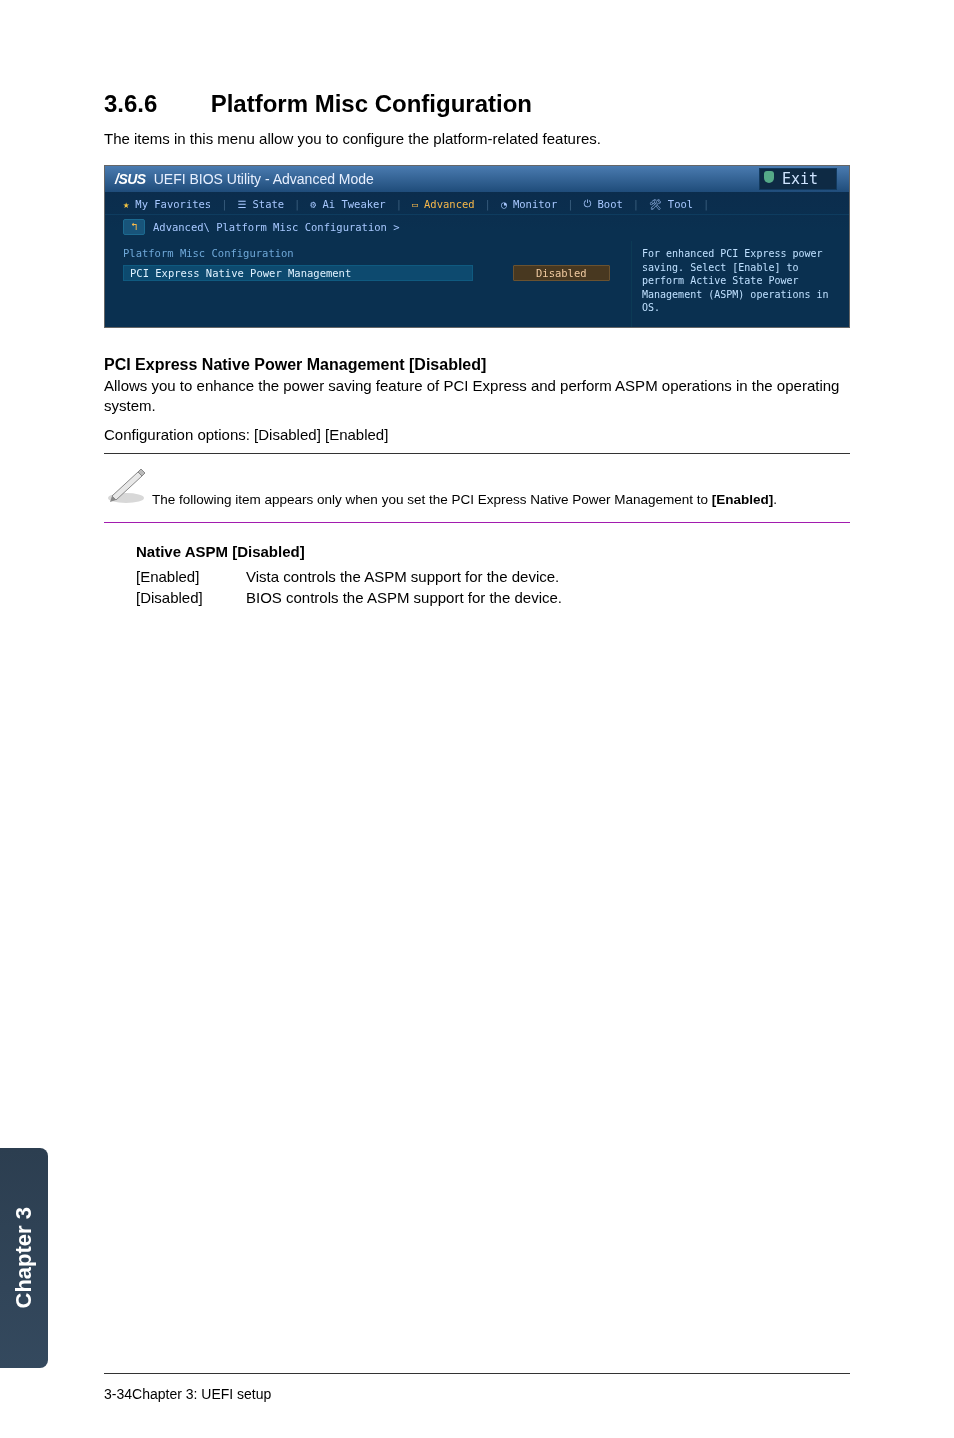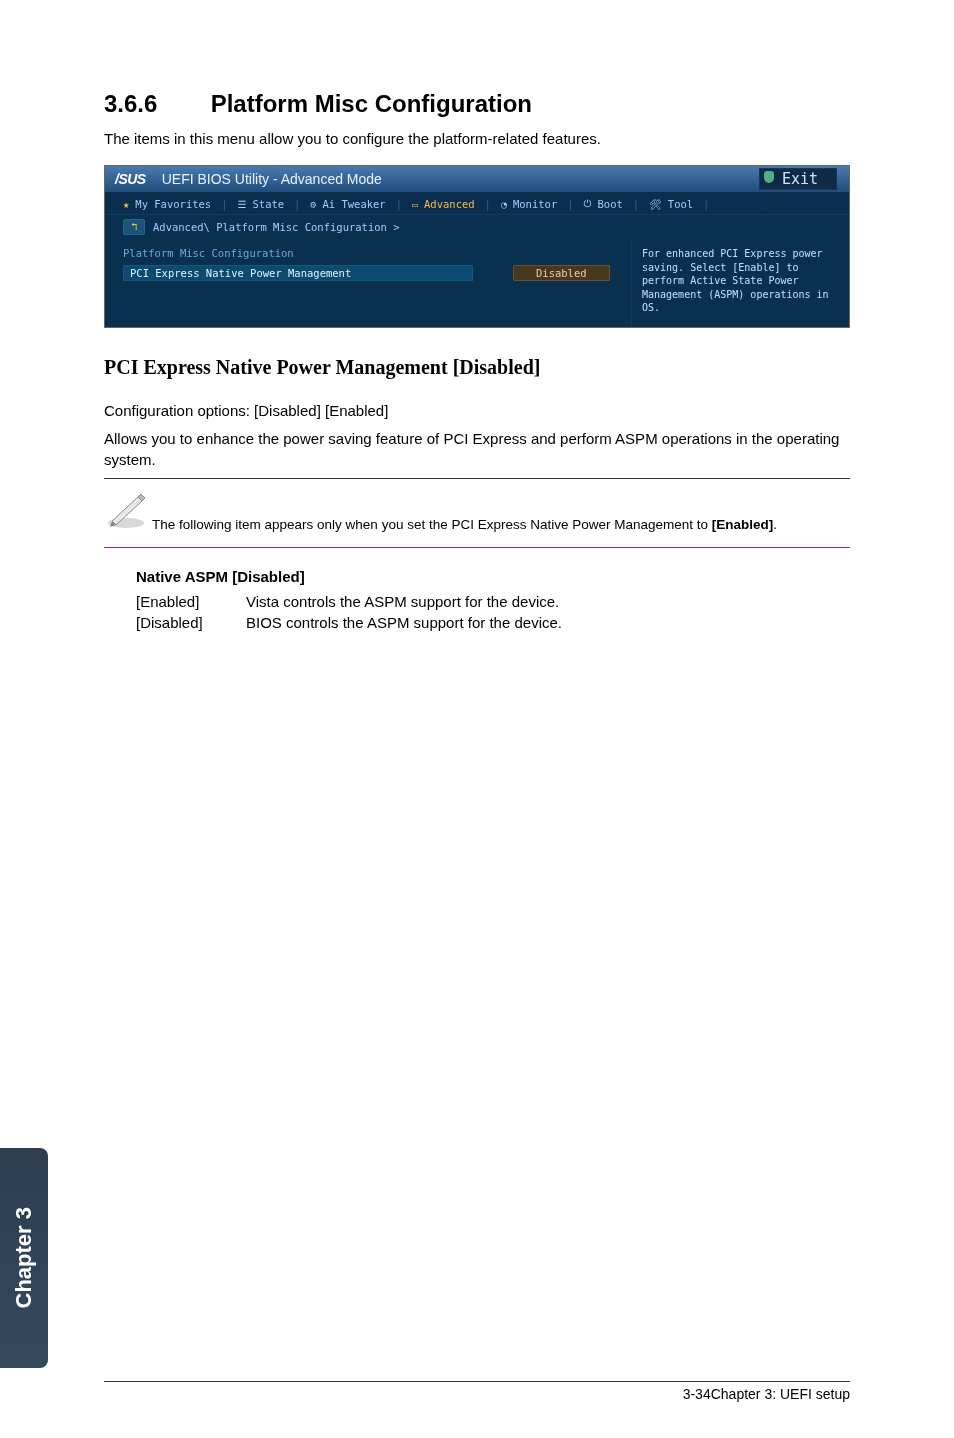--- a/index.html
+++ b/index.html
@@ -43,21 +43,21 @@
       align-items: center;
       padding: 0 10px;
       position: relative;
     }
     .bios-logo {
       color: #fff;
       font-style: italic;
       font-weight: bold;
       font-size: 14px;
       letter-spacing: -0.5px;
-      padding-right: 16px;
+      padding-right: 8px;
       font-family: Arial, Helvetica, sans-serif;
     }
     .bios-mode {
       color: #e8f0ff;
       font-size: 14px;
       font-family: Arial, Helvetica, sans-serif;
     }
     .bios-exit {
       position: absolute;
       right: 12px;
@@ -146,24 +146,23 @@
       background: #483820;
       border: 1px solid #6a5230;
       color: #f0caa0;
       font-size: 10.5px;
       padding: 1px 22px;
       margin-left: 40px;
       border-radius: 1px;
     }
     
     h3.sub-heading {
-      font-size: 20px;
-      font-weight: bold;
-      margin-bottom: 22px;
-      font-family: Liberation Serif, serif;
+      font-size: 16px;
+      font-weight: bold;
+      margin-bottom: 2px;
     }
     p.para {
       font-size: 15px;
       line-height: 1.35;
       margin-bottom: 8px;
     }
     
     .note-row {
       display: flex;
       align-items: flex-end;
@@ -222,23 +221,23 @@
       font-family: Arial, Helvetica, sans-serif;
     }
     .side-tab span { transform: rotate(180deg); }
     
     .footer {
       position: absolute;
       bottom: 36px;
       left: 104px;
       right: 104px;
       border-top: 1px solid #333;
-      padding-top: 4px;
-      display: flex;
-      justify-content: flex-end;
+      padding-top: 12px;
+      display: flex;
+      justify-content: flex-start;
       font-size: 14px;
     }
   </style>
 </head>
 <body>
 
 <div class="content">
   <h2 class="section-title">
     <span class="num">3.6.6</span>
     <span>Platform Misc Configuration</span>
@@ -287,22 +286,22 @@
         <div class="bios-setting-row">
           <div class="bios-setting-label">PCI Express Native Power Management</div>
           <div class="bios-setting-value">Disabled</div>
         </div>
       </div>
       <div class="bios-right">For enhanced PCI Express power saving. Select [Enable] to perform Active State Power Management (ASPM) operations in OS.</div>
     </div>
   </div>
 
   <h3 class="sub-heading">PCI Express Native Power Management [Disabled]</h3>
+  <p class="para">Allows you to enhance the power saving feature of PCI Express and perform ASPM operations in the operating system.</p>
   <p class="para">Configuration options: [Disabled] [Enabled]</p>
-  <p class="para">Allows you to enhance the power saving feature of PCI Express and perform ASPM operations in the operating system.</p>
 
   <div class="note-row">
     <div class="note-icon">
       <svg viewBox="0 0 48 40" width="48" height="40">
         <ellipse cx="22" cy="32" rx="18" ry="5" fill="#d8d8d8"></ellipse>
         <path d="M8 30 L34 6 L38 10 L12 34 Z" fill="#e8e8e8" stroke="#888" stroke-width="1"></path>
         <path d="M34 6 L38 10 L41 7 L37 3 Z" fill="#bbb" stroke="#888" stroke-width="1"></path>
         <path d="M8 30 L12 34 L6 36 Z" fill="#888"></path>
       </svg>
     </div>

